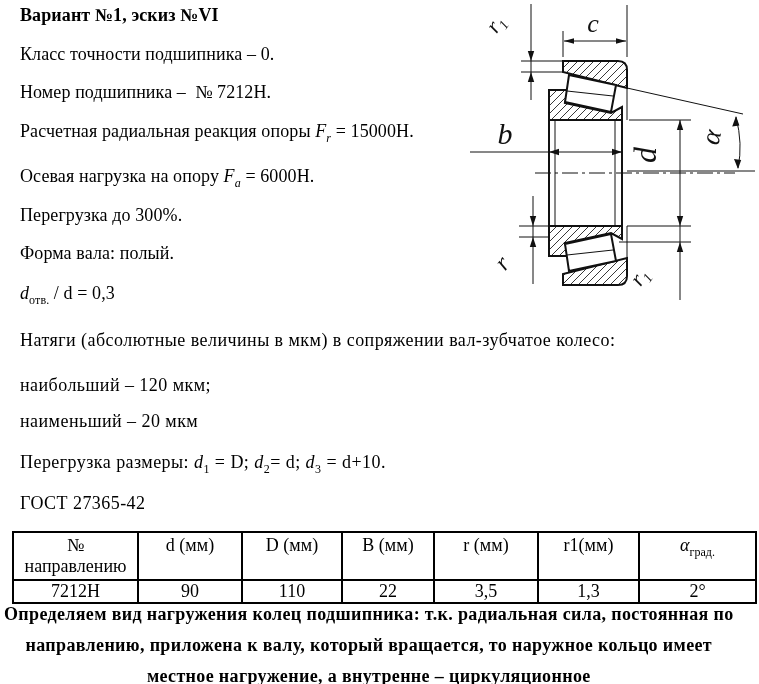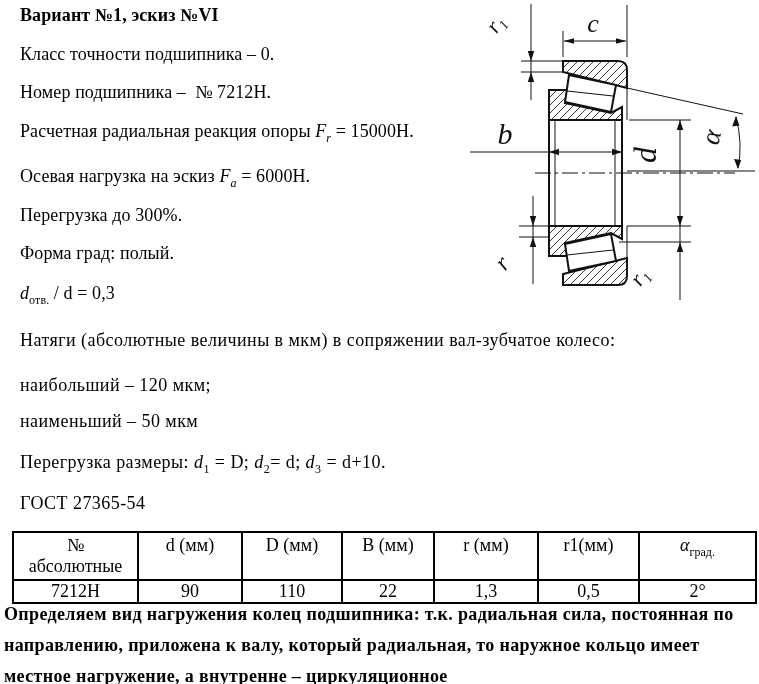--- a/index.html
+++ b/index.html
@@ -7,21 +7,21 @@
     width:759px;height:684px;position:relative;overflow:hidden;
     background:#ffffff;color:#000;
     font-family:"Liberation Serif", serif;
   }
   .line{position:absolute;left:20px;font-size:18px;white-space:nowrap;letter-spacing:0.1px;}
   .title{font-weight:bold;}
   .mid{letter-spacing:0.45px;}
   i{font-style:italic;}
   sub{font-size:12px;line-height:0;}
   .concl{position:absolute;left:4px;top:604px;font-weight:bold;font-size:18px;letter-spacing:0.35px;}
-  .concl div{height:31px;white-space:nowrap;}
+  .concl div{height:31px;white-space:nowrap;text-align:center;}
   table.dims{
     position:absolute;left:12px;top:531px;
     border-collapse:collapse;table-layout:fixed;
   }
   table.dims td{
     border:2px solid #000;text-align:center;vertical-align:top;
     font-size:18px;padding:2px 1px 0 1px;
   }
   table.dims .hrow td{height:44px;}
   table.dims .drow td{height:19px;vertical-align:middle;padding:0;}
@@ -32,71 +32,71 @@
   .dimtext{font-family:"Liberation Serif", serif;font-style:italic;fill:#111;}
 </style>
 </head>
 <body>
 
 <div class="line title" style="top:5px">Вариант №1, эскиз №VI</div>
 
 <div class="line" style="top:44px">Класс точности подшипника – 0.</div>
 <div class="line" style="top:82px">Номер подшипника – &nbsp;№ 7212Н.</div>
 <div class="line" style="top:121px"><span>Расчетная радиальная реакция опоры </span><i>F</i><sub><i>r</i></sub><span> = 15000Н.</span></div>
-<div class="line" style="top:166px"><span>Осевая нагрузка на эскиз </span><i>F</i><sub><i>a</i></sub><span> = 6000Н.</span></div>
+<div class="line" style="top:166px"><span>Осевая нагрузка на опору </span><i>F</i><sub><i>a</i></sub><span> = 6000Н.</span></div>
 <div class="line" style="top:205px">Перегрузка до 300%.</div>
-<div class="line" style="top:243px">Форма град: полый.</div>
+<div class="line" style="top:243px">Форма вала: полый.</div>
 <div class="line" style="top:283px"><i>d</i><sub>отв.</sub><span> / d = 0,3</span></div>
 
 <div class="line mid" style="top:330px">Натяги (абсолютные величины в мкм) в сопряжении вал-зубчатое колесо:</div>
 <div class="line mid" style="top:375px">наибольший – 120 мкм;</div>
-<div class="line mid" style="top:411px">наименьший – 50 мкм</div>
+<div class="line mid" style="top:411px">наименьший – 20 мкм</div>
 
 <div class="line mid" style="top:452px"><span>Перегрузка размеры: </span><i>d</i><sub>1</sub><span> = D; </span><i>d</i><sub>2</sub><span>= d; </span><i>d</i><sub>3</sub><span> = d+10.</span></div>
 
-<div class="line mid" style="top:493px">ГОСТ 27365-54</div>
+<div class="line mid" style="top:493px">ГОСТ 27365-42</div>
 
 <table class="dims">
   <colgroup>
     <col style="width:125px">
       <col style="width:104px">
       <col style="width:100px">
     <col style="width:92px">
       <col style="width:104px">
       <col style="width:101px">
       <col style="width:117px">
   </colgroup>
   <tbody>
       <tr class="hrow">
     <td>
           <div>№</div>
-          <div>абсолютные</div>
+          <div>направлению</div>
         </td>
     <td>d (мм)</td>
     <td>D (мм)</td>
     <td>B (мм)</td>
     <td>r (мм)</td>
     <td>r1(мм)</td>
     <td><i>α</i><sub>град.</sub></td>
   </tr>
   <tr class="drow">
     <td>7212Н</td>
     <td>90</td>
     <td>110</td>
     <td>22</td>
+    <td>3,5</td>
     <td>1,3</td>
-    <td>0,5</td>
     <td>2°</td>
   </tr>
 </tbody>
   </table>
 
 <div class="concl">
   <div>Определяем вид нагружения колец подшипника: т.к. радиальная сила, постоянная по</div>
-  <div>направлению, приложена к валу, который радиальная, то наружное кольцо имеет</div>
+  <div>направлению, приложена к валу, который вращается, то наружное кольцо имеет</div>
   <div>местное нагружение, а внутренне – циркуляционное</div>
 </div>
 
 <svg style="left:455px;top:0" width="304" height="312" viewBox="0 0 304 312">
   <defs>
     <pattern id="hatch" patternUnits="userSpaceOnUse" width="8" height="8">
       <path d="M0,8 L8,0" stroke="#222" stroke-width="0.9"></path>
       <path d="M-2,2 L2,-2" stroke="#222" stroke-width="0.9"></path>
       <path d="M6,10 L10,6" stroke="#222" stroke-width="0.9"></path>
     </pattern>

